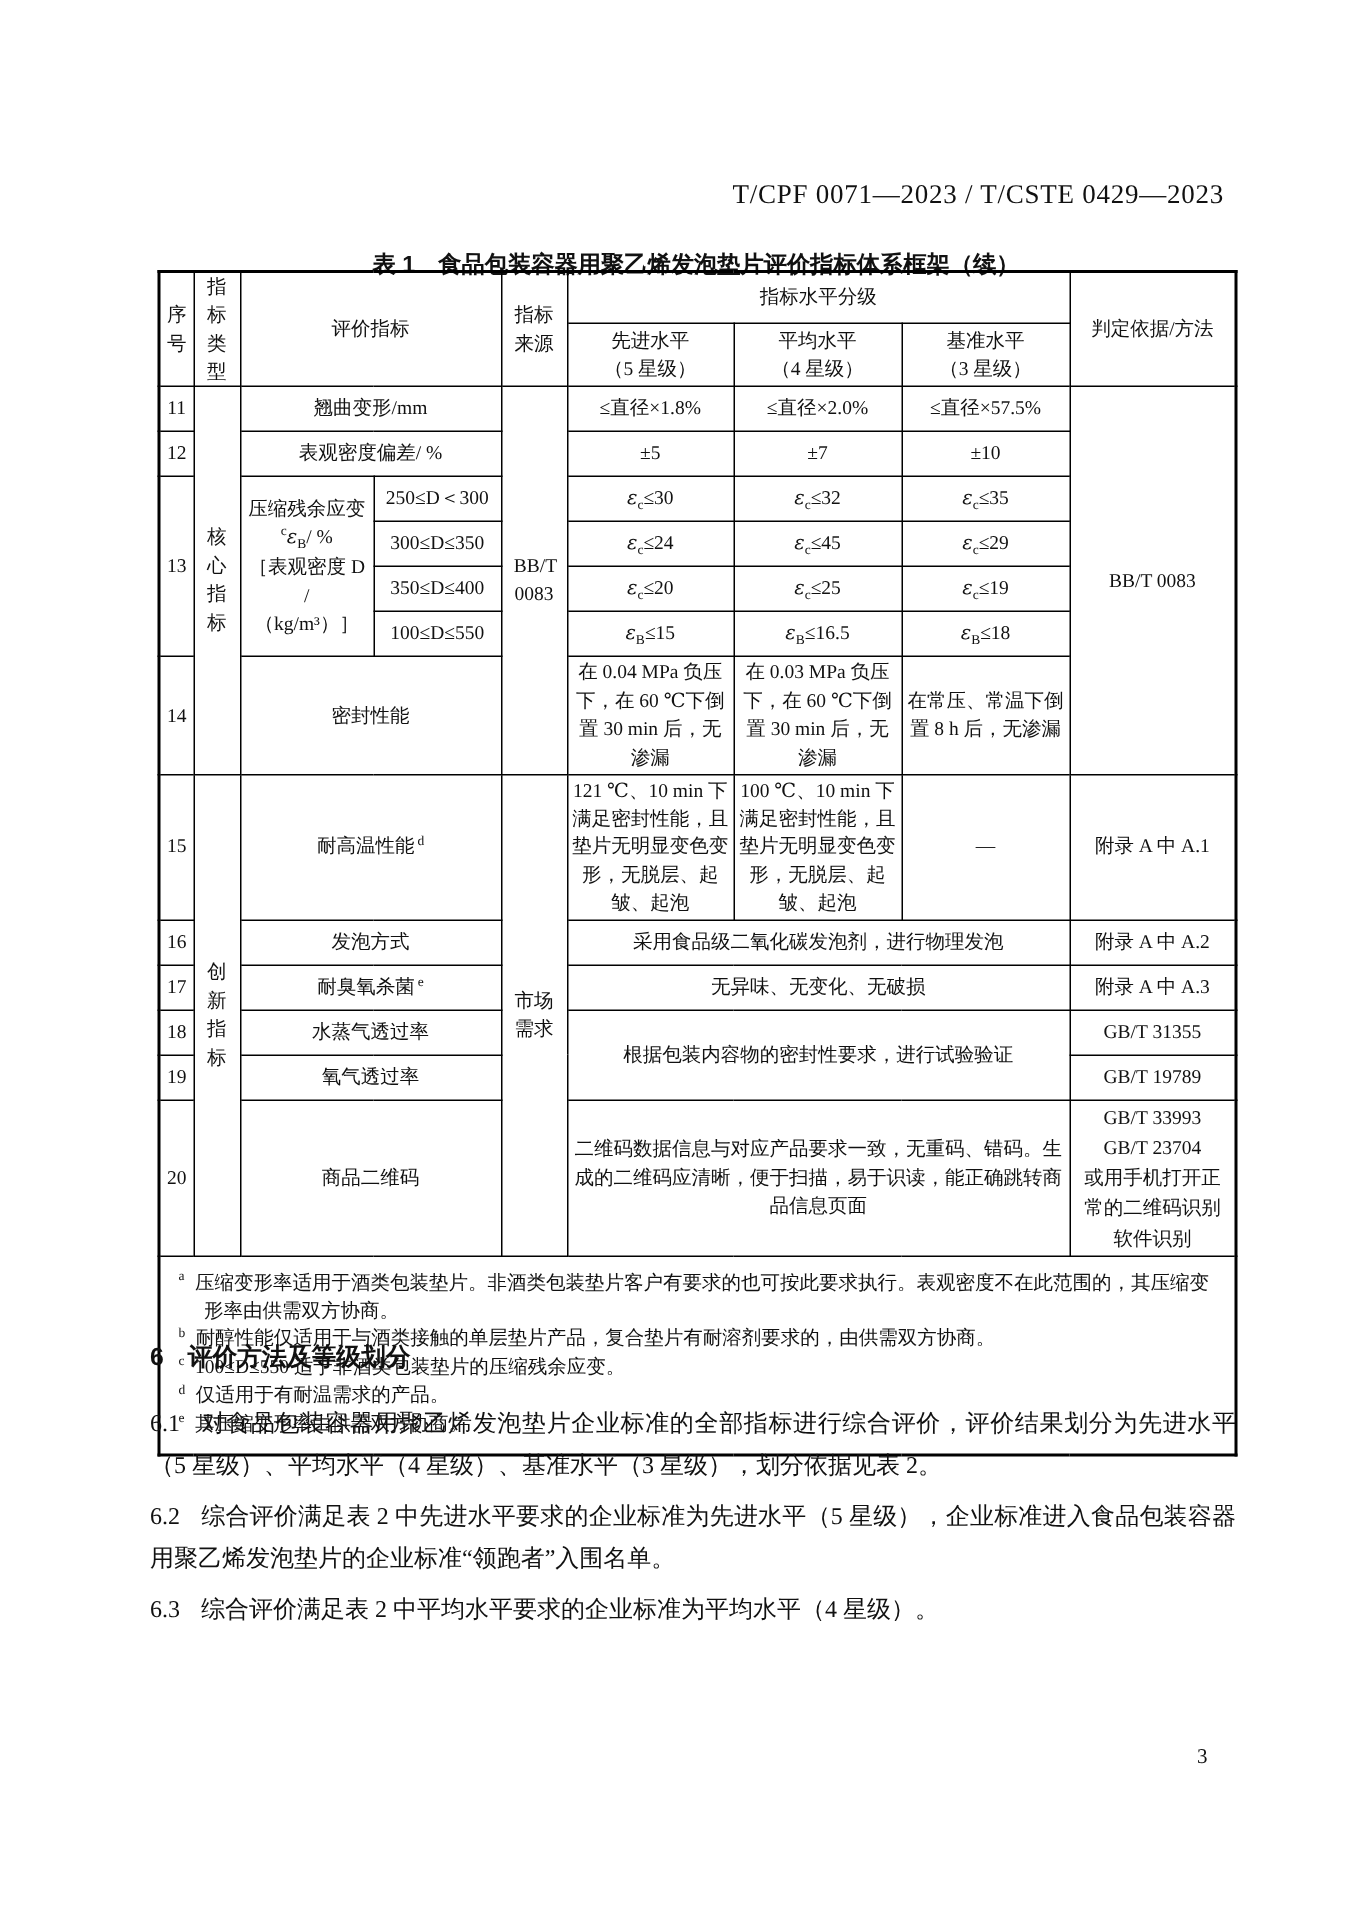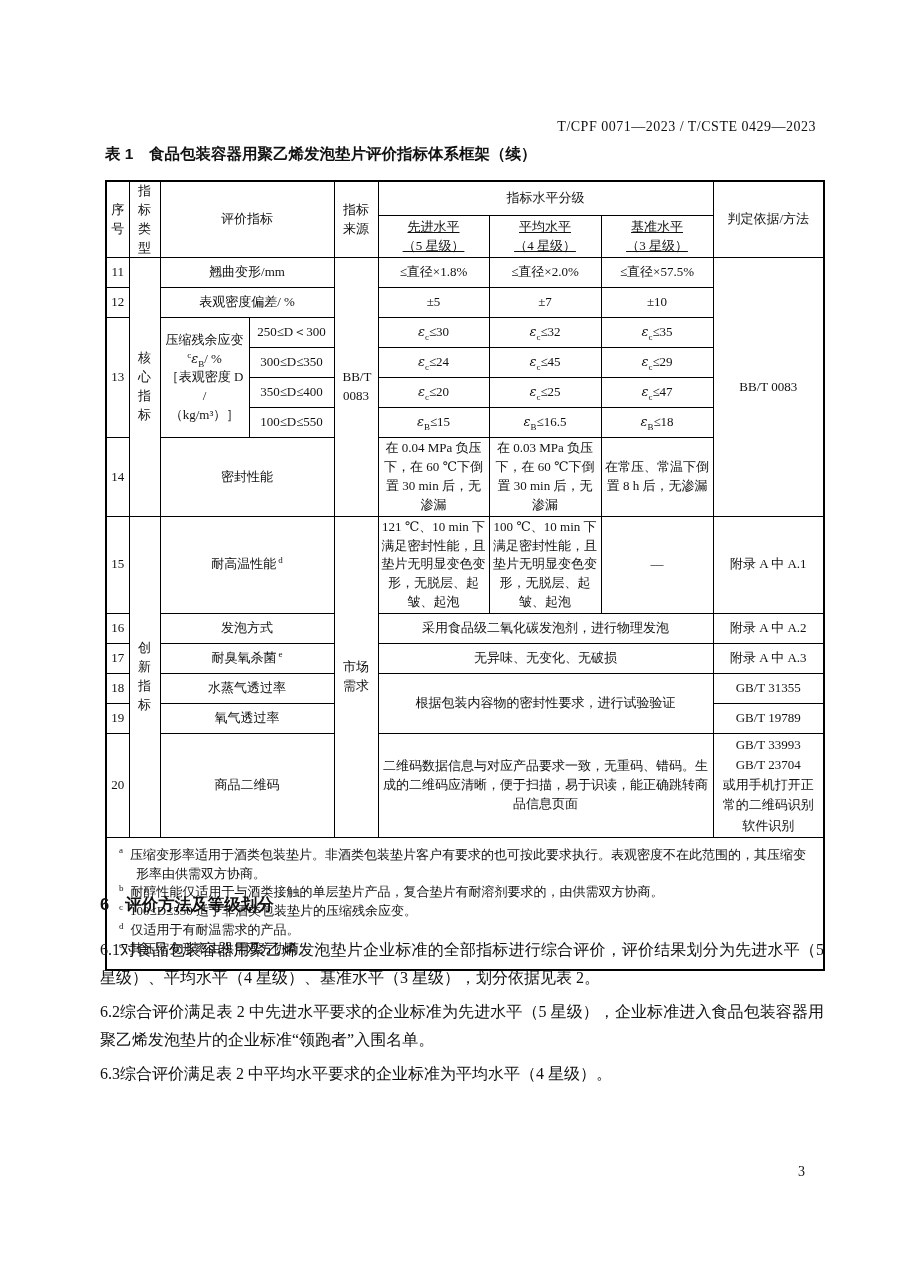--- a/index.html
+++ b/index.html
@@ -1,40 +1,40 @@
 <!DOCTYPE html>
 <html><head>
 <meta charset="utf-8">
 <style>
   html,body{margin:0;padding:0;background:#e9e9e9;}
   .page{width:900px;height:1274px;background:#ffffff;position:relative;margin:0 auto;
         font-family:"Liberation Serif","DejaVu Serif",serif;color:#111;
         box-shadow:0 0 4px rgba(0,0,0,.25);overflow:hidden;}
-  .doc-ref{position:absolute;top:119px;right:84px;font-size:14px;letter-spacing:.5px;white-space:nowrap;}
-  .tbl-title{position:absolute;top:144px;left:105px;width:718px;text-align:left;
+  .doc-ref{position:absolute;top:119px;right:84px;font-size:18px;letter-spacing:.5px;white-space:nowrap;}
+  .tbl-title{position:absolute;top:166px;left:105px;width:718px;text-align:center;
              font-family:"Liberation Sans","DejaVu Sans",sans-serif;font-weight:bold;font-size:15.5px;}
   table.main{position:absolute;top:180px;left:105px;width:718px;border-collapse:collapse;
              border:2px solid #000;table-layout:fixed;}
   table.main th,table.main td{border:1px solid #000;font-weight:normal;font-size:13px;
              text-align:center;vertical-align:middle;padding:1px 3px;line-height:1.45;
              overflow:hidden;}
-  th.lv{font-size:13.5px;line-height:1.6;text-decoration:underline;}
+  th.lv{font-size:13.5px;line-height:1.6;}
   td.txt-l{text-align:left;padding:2px 5px;line-height:1.6;}
   .narrow{padding:0 8px !important;}
   sup{font-size:9px;line-height:0;}
   sub{font-size:9px;line-height:0;}
   .eps{font-style:italic;font-family:"DejaVu Serif",serif;}
   .fn-cell{text-align:left !important;padding:8px 10px 10px 12px !important;font-size:13px;line-height:2.0;}
   .fn{padding-left:17px;text-indent:-17px;}
   .fn sup{margin-right:7px;}
   .sec{position:absolute;left:100px;top:894px;width:724px;font-size:16px;}
   .sec h2{font-family:"Liberation Sans","DejaVu Sans",sans-serif;font-size:16.5px;margin:0 0 20px 0;}
   .sec h2 .h-no{margin-right:16px;}
   .sec p{margin:0 0 7px 0;line-height:1.72;text-align:justify;}
-  .sec p .p-no{}
+  .sec p .p-no{margin-right:14px;}
   .page-num{position:absolute;left:798px;top:1164px;font-size:14px;}
 </style>
 </head>
 <body>
 
 <div class="page">
 
   <div class="doc-ref">T/CPF 0071—2023 / T/CSTE 0429—2023</div>
 
   <div class="tbl-title">表 1　食品包装容器用聚乙烯发泡垫片评价指标体系框架（续）</div>
@@ -110,21 +110,21 @@
     <tr>
       <td style="height:27px">300≤D≤350</td>
       <td><span class="eps">ε</span><sub>c</sub><span>≤24</span></td>
       <td><span class="eps">ε</span><sub>c</sub><span>≤45</span></td>
       <td><span class="eps">ε</span><sub>c</sub><span>≤29</span></td>
     </tr>
     <tr>
       <td style="height:27px">350≤D≤400</td>
       <td><span class="eps">ε</span><sub>c</sub><span>≤20</span></td>
       <td><span class="eps">ε</span><sub>c</sub><span>≤25</span></td>
-      <td><span class="eps">ε</span><sub>c</sub><span>≤47</span></td>
+      <td><span class="eps">ε</span><sub>c</sub><span>≤19</span></td>
     </tr>
     <tr>
       <td style="height:27px">100≤D≤550</td>
       <td><span class="eps">ε</span><sub>B</sub><span>≤15</span></td>
       <td><span class="eps">ε</span><sub>B</sub><span>≤16.5</span></td>
       <td><span class="eps">ε</span><sub>B</sub><span>≤18</span></td>
     </tr>
 
     <tr>
       <td style="height:64px">14</td>

